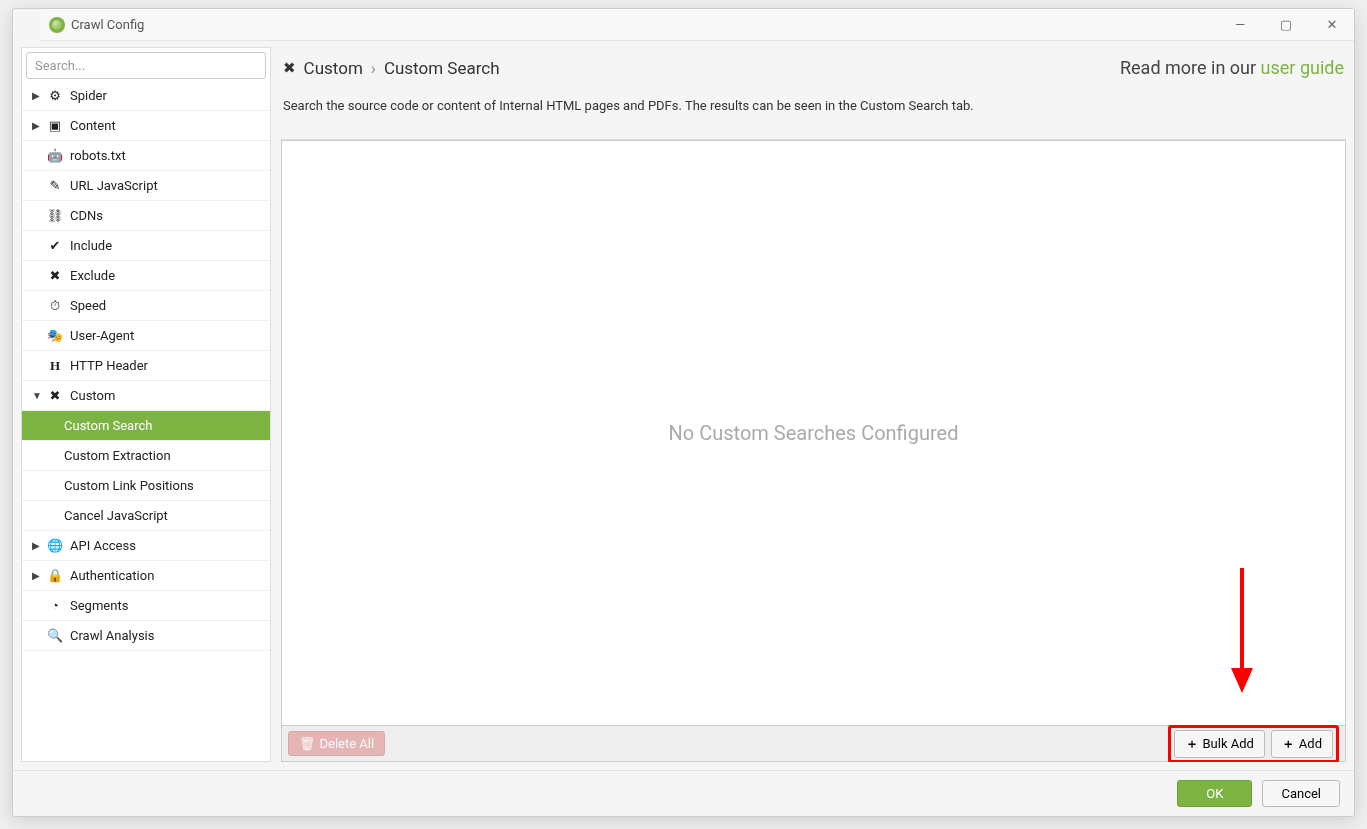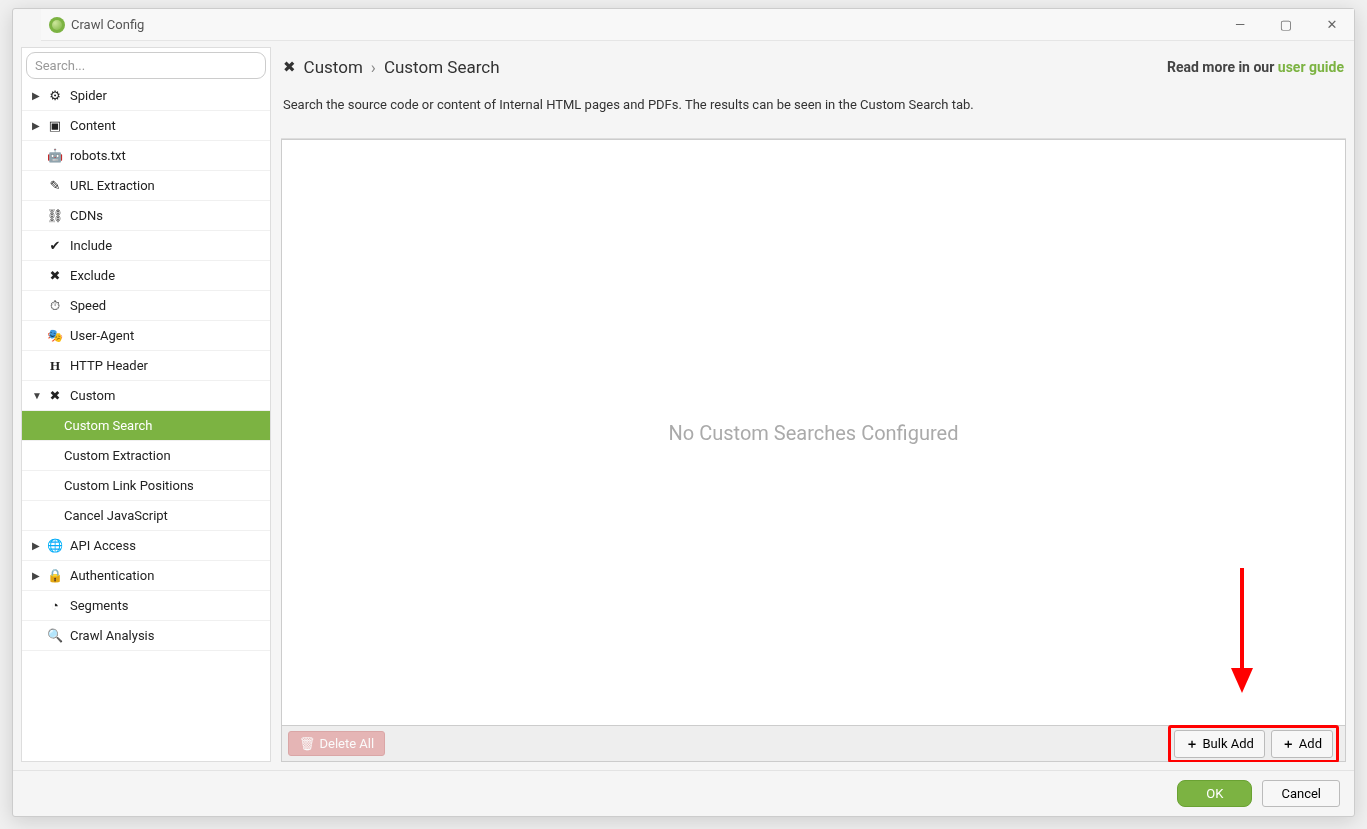--- a/index.html
+++ b/index.html
@@ -15,50 +15,50 @@
   background: #f8f8f8; border-bottom: 1px solid #e5e5e5; color: #555; font-size: 13px; margin-left: 28px;
 }
 .titlebar .app-icon { width:16px; height:16px; margin-right:6px; background:#7cb342; border-radius:50%; position:relative; }
 .titlebar .app-icon::after{content:"";position:absolute;left:3px;top:3px;width:10px;height:10px;border-radius:50%;background:radial-gradient(circle at 30% 30%,#cde69c,#7cb342);}
 .win-controls { margin-left:auto; display:flex; gap:18px; color:#666; }
 .win-controls span { width:28px; text-align:center; cursor:default; font-size:13px; }
 
 .content { flex:1; display:flex; padding: 6px 8px 8px 8px; gap:10px; overflow:hidden;}
 .sidebar { width:250px; background:#fff; border:1px solid #ddd; display:flex; flex-direction:column; overflow:hidden;}
 .search-box { margin:4px 4px 2px 4px; }
-.search-box input { width:100%; padding:5px 8px; border:1px solid #ccc; border-radius:9px; font-size:13px; color:#333;}
+.search-box input { width:100%; padding:5px 8px; border:1px solid #ccc; border-radius:3px; font-size:13px; color:#333;}
 .search-box input::placeholder{color:#999;}
 
 .tree { flex:1; overflow-y:auto; font-size:13px; color:#222;}
 .tree-item { display:flex; align-items:center; height:30px; padding-left:10px; cursor:default; border-bottom:1px solid #f0f0f0;}
 .tree-item.selected{ background:#7cb342; color:#fff;}
 .tree-item .arrow{ width:14px; font-size:10px; color:#444;}
 .tree-item .ico{ width:18px; text-align:center; margin-right:6px; font-size:13px; color:#222;}
 .tree-item.child{ padding-left:42px;}
 .tree-item.child .lbl{margin-left:0;}
 .tree-item .lbl{flex:1;}
 
 .main { flex:1; display:flex; flex-direction:column; overflow:hidden;}
 .breadcrumb { display:flex; align-items:center; gap:8px; font-size:17px; color:#333; padding:10px 2px 4px 2px;}
 .breadcrumb .bico{font-size:15px;}
 .breadcrumb .sep{color:#888;}
-.readmore{ margin-left:auto; font-size:14px; color:#444;font-weight:bold;}
+.readmore{ margin-left:auto; font-size:18px; color:#444;}
 .readmore a{ color:#7cb342; text-decoration:none;}
 .desc { font-size:13px; color:#333; padding:16px 2px 26px 2px; border-bottom:1px solid #ddd;}
 .canvas-wrap{ flex:1; display:flex; flex-direction:column; }
 .canvas{ flex:1; background:#fff; border:1px solid #ccc; display:flex; align-items:center; justify-content:center; color:#aaa; font-size:20px;}
 .action-bar{ height:36px; background:#eee; border:1px solid #ccc; border-top:none; display:flex; align-items:center; padding:0 6px; gap:6px;}
 .btn{ display:inline-flex; align-items:center; gap:4px; font-size:13px; padding:4px 10px; border:1px solid #bbb; background:#f7f7f7; border-radius:3px; cursor:default;}
 .btn.danger{ background:#e2a3a3; color:#fff; border-color:#d48f8f;}
 .btn.danger.disabled{opacity:.75;}
 .btn .plus{font-weight:bold;}
 .highlight-box{ border:3px solid #f00; padding:2px 3px; border-radius:3px; display:flex; gap:6px; margin-left:auto;}
 
 .footer{ height:46px; display:flex; align-items:center; justify-content:flex-end; padding:0 14px; gap:10px; border-top:1px solid #e3e3e3;}
-.footer .btn.ok{ background:#7cb342; color:#fff; border-color:#6aa233; padding:5px 28px;border-radius:8px;}
+.footer .btn.ok{ background:#7cb342; color:#fff; border-color:#6aa233; padding:5px 28px;}
 .footer .btn.cancel{ padding:5px 18px;}
 
 .annotation-arrow{ position:absolute; right:110px; top:568px; pointer-events:none;}
 .annotation-arrow svg{overflow:visible;}
 </style>
 </head>
 <body>
 
 <div class="dialog">
   <div class="titlebar">
@@ -88,21 +88,21 @@
             <span class="lbl">Content</span>
           </div>
           <div class="tree-item">
             <span class="arrow"></span>
             <span class="ico">🤖</span>
             <span class="lbl">robots.txt</span>
           </div>
           <div class="tree-item">
             <span class="arrow"></span>
             <span class="ico">✎</span>
-            <span class="lbl">URL Extraction</span>
+            <span class="lbl">URL JavaScript</span>
           </div>
           <div class="tree-item">
             <span class="arrow"></span>
             <span class="ico">⛓</span>
             <span class="lbl">CDNs</span>
           </div>
           <div class="tree-item">
             <span class="arrow"></span>
             <span class="ico">✔</span>
             <span class="lbl">Include</span>

